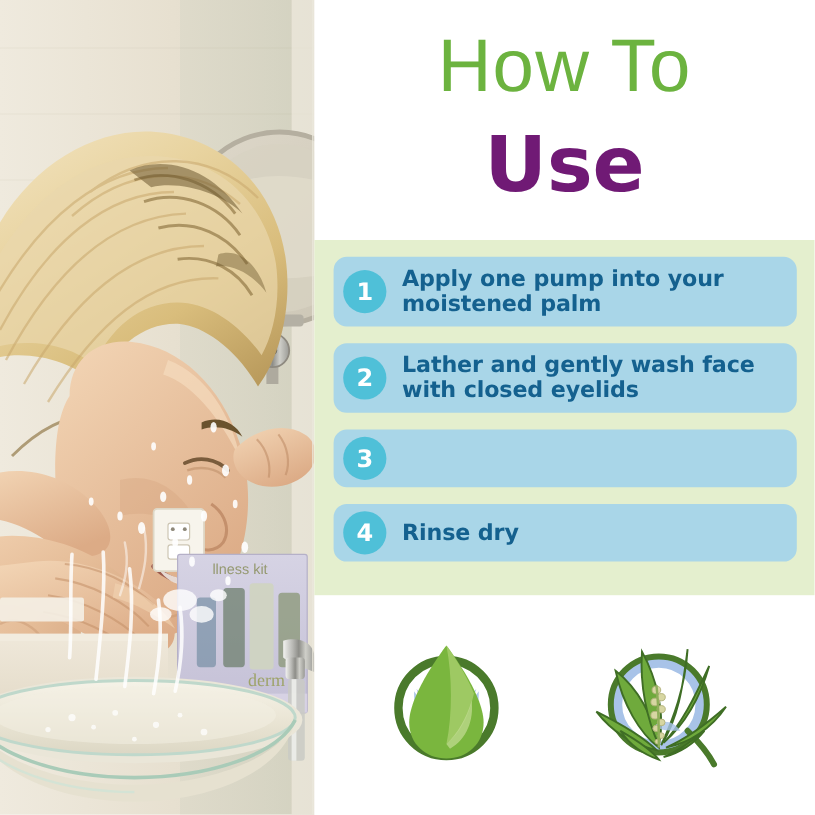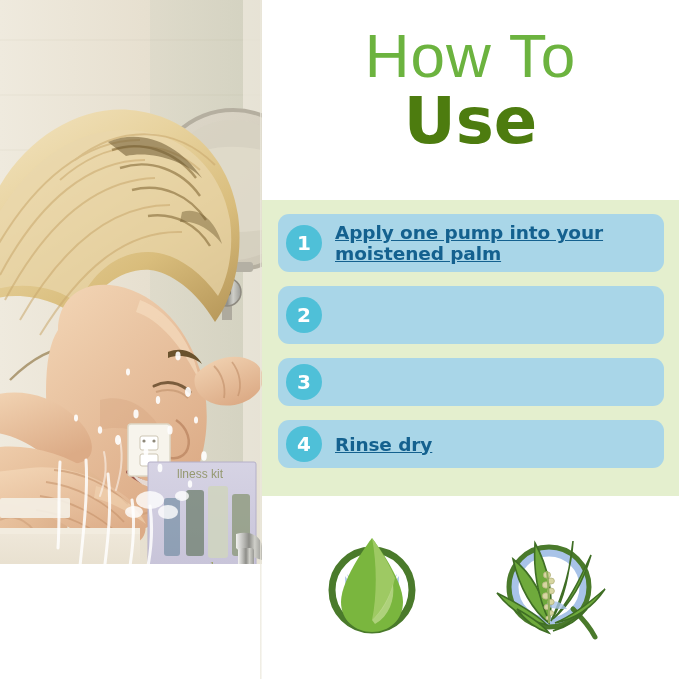--- a/index.html
+++ b/index.html
@@ -6,21 +6,21 @@
   body{
     width:679px;height:679px;
     background:#ffffff;
     font-family:"Liberation Sans", sans-serif;
     overflow:hidden;
   }
   .canvas{position:relative;width:679px;height:679px;background:#fff;overflow:hidden;}
 
   
   .photo{
-    position:absolute;left:0;top:0;width:262px;height:564px;
+    position:absolute;left:0;top:0;width:262px;height:679px;
     overflow:hidden;
     background:#e8e2d4;
   }
   .photo svg{display:block;width:262px;height:679px;}
 
   .photo-edge{
     position:absolute;left:260px;top:0;width:3px;height:679px;
     background:linear-gradient(to right,rgba(235,232,220,.9),rgba(255,255,255,0));
     pointer-events:none;
   }
@@ -39,24 +39,24 @@
     letter-spacing:1px;
     color:#6cb33f;
     font-family:Liberation Sans, sans-serif;
     display:block;
     text-align:center;
   }
   .title-line2{
     font-size:64px;line-height:66px;
     font-weight:700;
     letter-spacing:0px;
-    color:#4d7c0f;
+    color:#701a75;
     font-family:"DejaVu Sans", sans-serif;
     display:block;
-    margin-top:2px;
+    margin-top:19px;
   }
 
   
   .steps-panel{
     position:absolute;left:0;top:200px;width:417px;height:296px;
     background:#e4efce;
   }
   .steps-inner{
     position:absolute;left:16px;top:14px;width:386px;
   }
@@ -82,21 +82,20 @@
     font-family:"DejaVu Sans", sans-serif;
     margin-right:13px;
   }
   .step-text{
     color:#14618f;
     font-size:18.5px;
     line-height:21px;
     font-weight:700;
     font-family:"DejaVu Sans", sans-serif;
     letter-spacing:-0.1px;
-    text-decoration:underline;
   }
 
   
   .icons{
     position:absolute;left:0;top:505px;width:417px;height:174px;
   }
   .icon-wrap{position:absolute;}
   .icon-drop{left:55px;top:25px;width:110px;height:110px;}
   .icon-leaf{left:225px;top:20px;width:125px;height:120px;}
   .icon-wrap svg{display:block;width:100%;height:100%;}
@@ -358,20 +357,21 @@
     <div class="steps-panel">
       <div class="steps-inner">
 
         <div class="step tall">
           <div class="badge">1</div>
           <div class="step-text">Apply one pump into your moistened palm</div>
         </div>
 
         <div class="step tall">
           <div class="badge">2</div>
+          <div class="step-text">Lather and gently wash face with closed eyelids</div>
         </div>
 
         <div class="step">
           <div class="badge">3</div>
         </div>
 
         <div class="step">
           <div class="badge">4</div>
           <div class="step-text">Rinse dry</div>
         </div>

